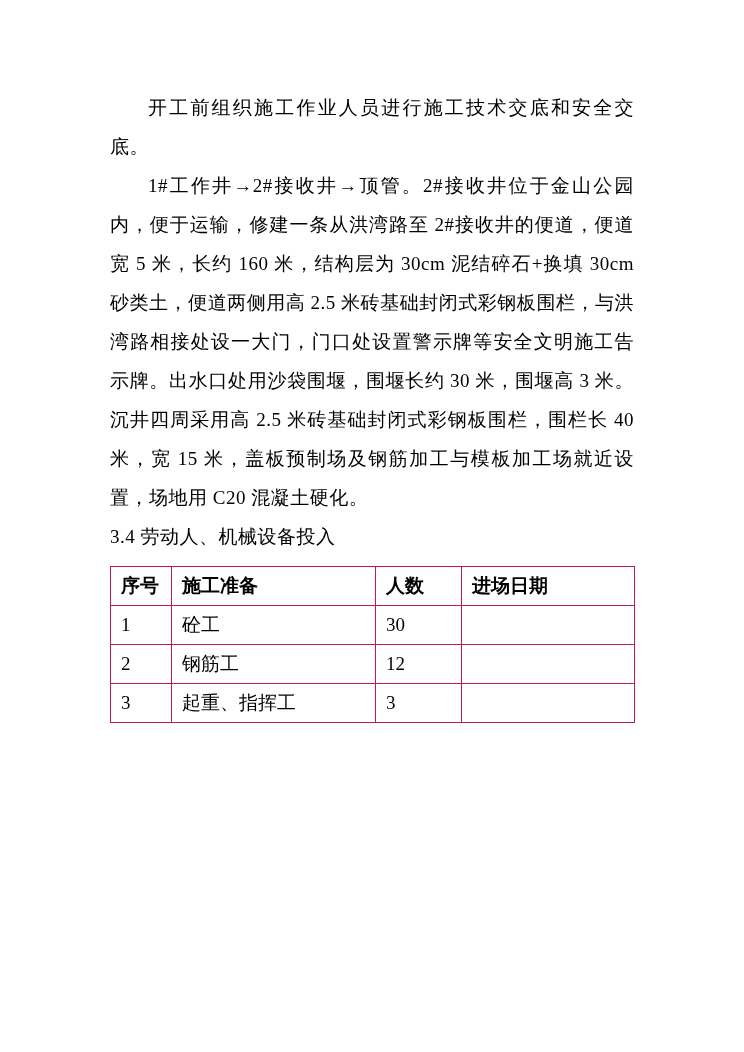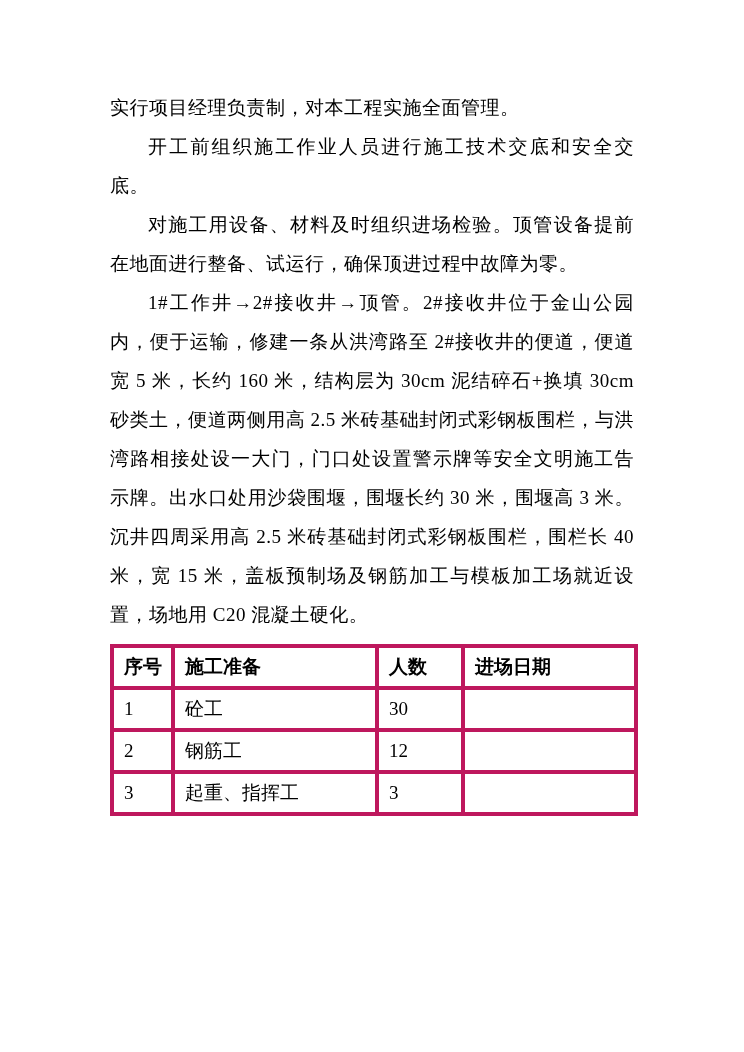--- a/index.html
+++ b/index.html
@@ -32,49 +32,48 @@
     text-align: left;
   }
   table.labor-table {
     border-collapse: collapse;
     table-layout: fixed;
     width: 524px;
     margin-top: 10px;
   }
   table.labor-table th,
   table.labor-table td {
-    border: 4px solid #be185d;
+    border: 1px solid #be185d;
     font-size: 19px;
     line-height: 22px;
     padding: 8px 6px 8px 10px;
     text-align: left;
     vertical-align: middle;
     overflow: hidden;
     white-space: nowrap;
   }
   table.labor-table th {
     font-weight: bold;
   }
 </style>
 </head>
 <body>
 
 <main class="page">
 
-  <p class="para">实行项目经理负责制，对本工程实施全面管理。</p>
 
 
 
   <p class="para indent">开工前组织施工作业人员进行施工技术交底和安全交底。</p>
 
-  <p class="para indent">对施工用设备、材料及时组织进场检验。顶管设备提前在地面进行整备、试运行，确保顶进过程中故障为零。</p>
 
 
   <p class="para indent">1#工作井→2#接收井→顶管。2#接收井位于金山公园内，便于运输，修建一条从洪湾路至 2#接收井的便道，便道宽 5 米，长约 160 米，结构层为 30cm 泥结碎石+换填 30cm 砂类土，便道两侧用高 2.5 米砖基础封闭式彩钢板围栏，与洪湾路相接处设一大门，门口处设置警示牌等安全文明施工告示牌。出水口处用沙袋围堰，围堰长约 30 米，围堰高 3 米。沉井四周采用高 2.5 米砖基础封闭式彩钢板围栏，围栏长 40 米，宽 15 米，盖板预制场及钢筋加工与模板加工场就近设置，场地用 C20 混凝土硬化。</p>
 
+  <p class="para heading">3.4 劳动人、机械设备投入</p>
 
 
   <table class="labor-table">
     <colgroup>
       <col style="width:61px">
       <col style="width:204px">
       <col style="width:86px">
       <col style="width:173px">
     </colgroup>
     <thead>

